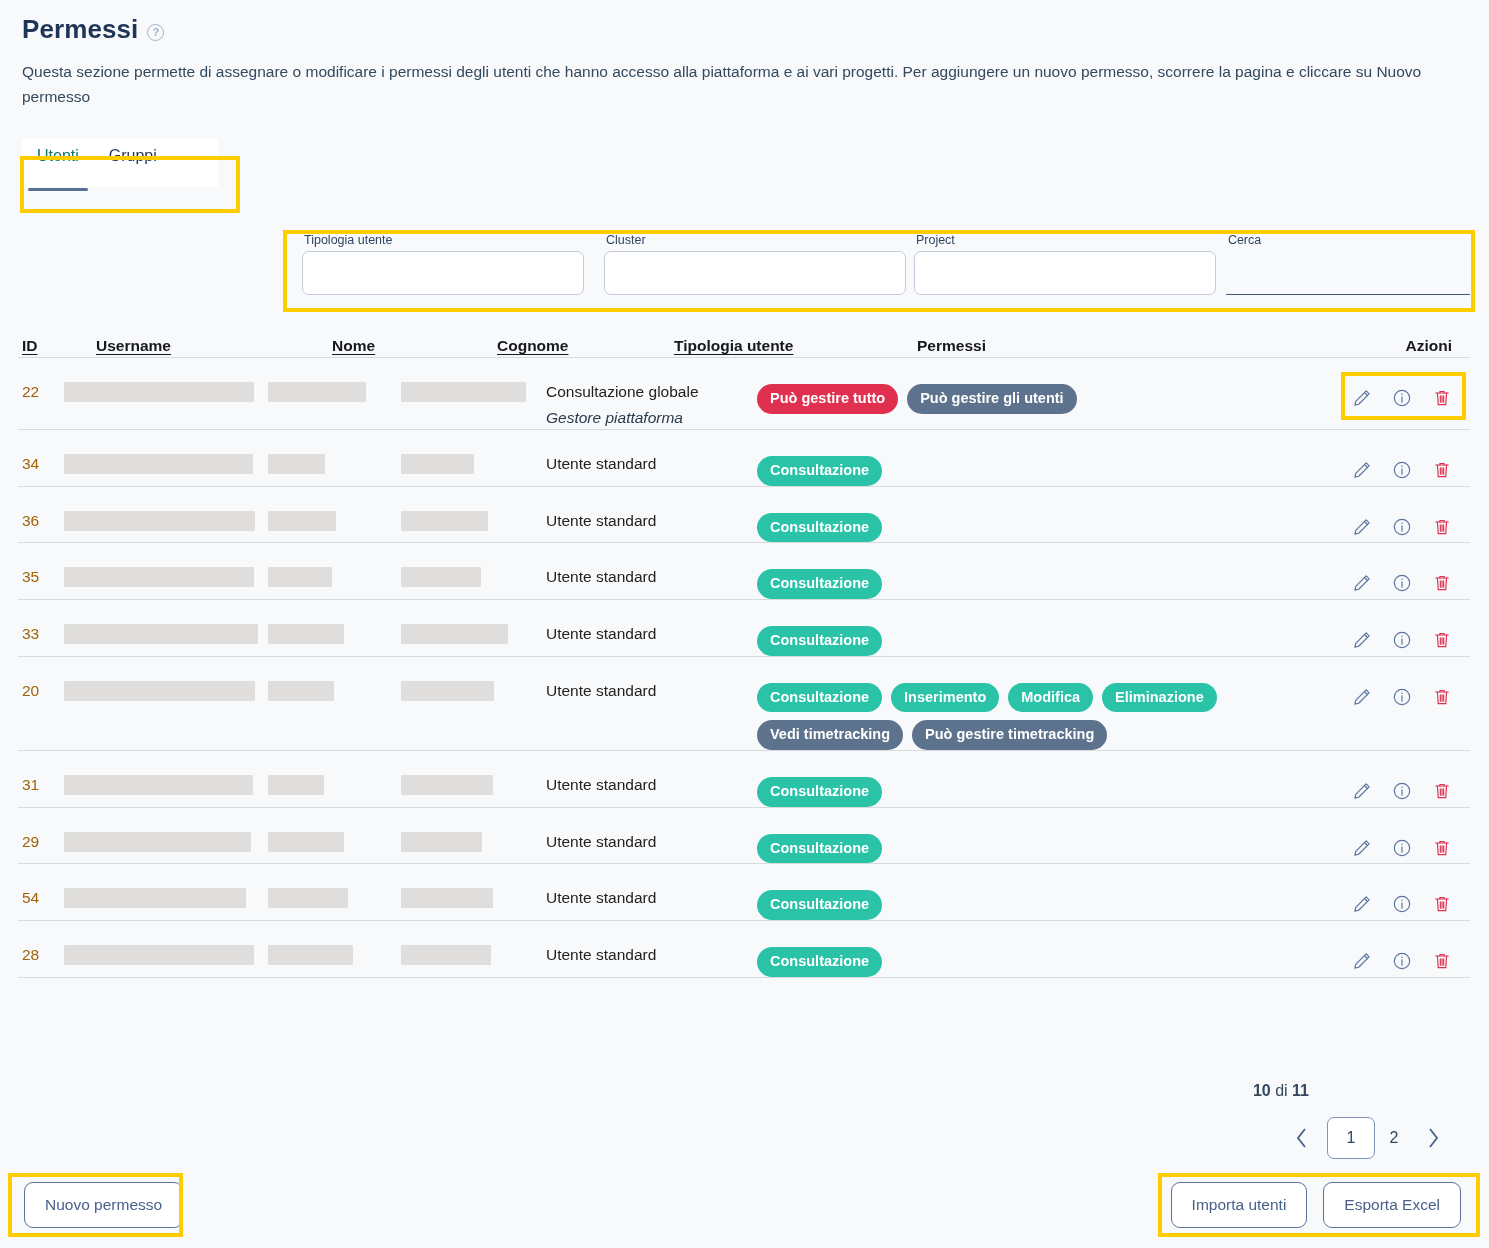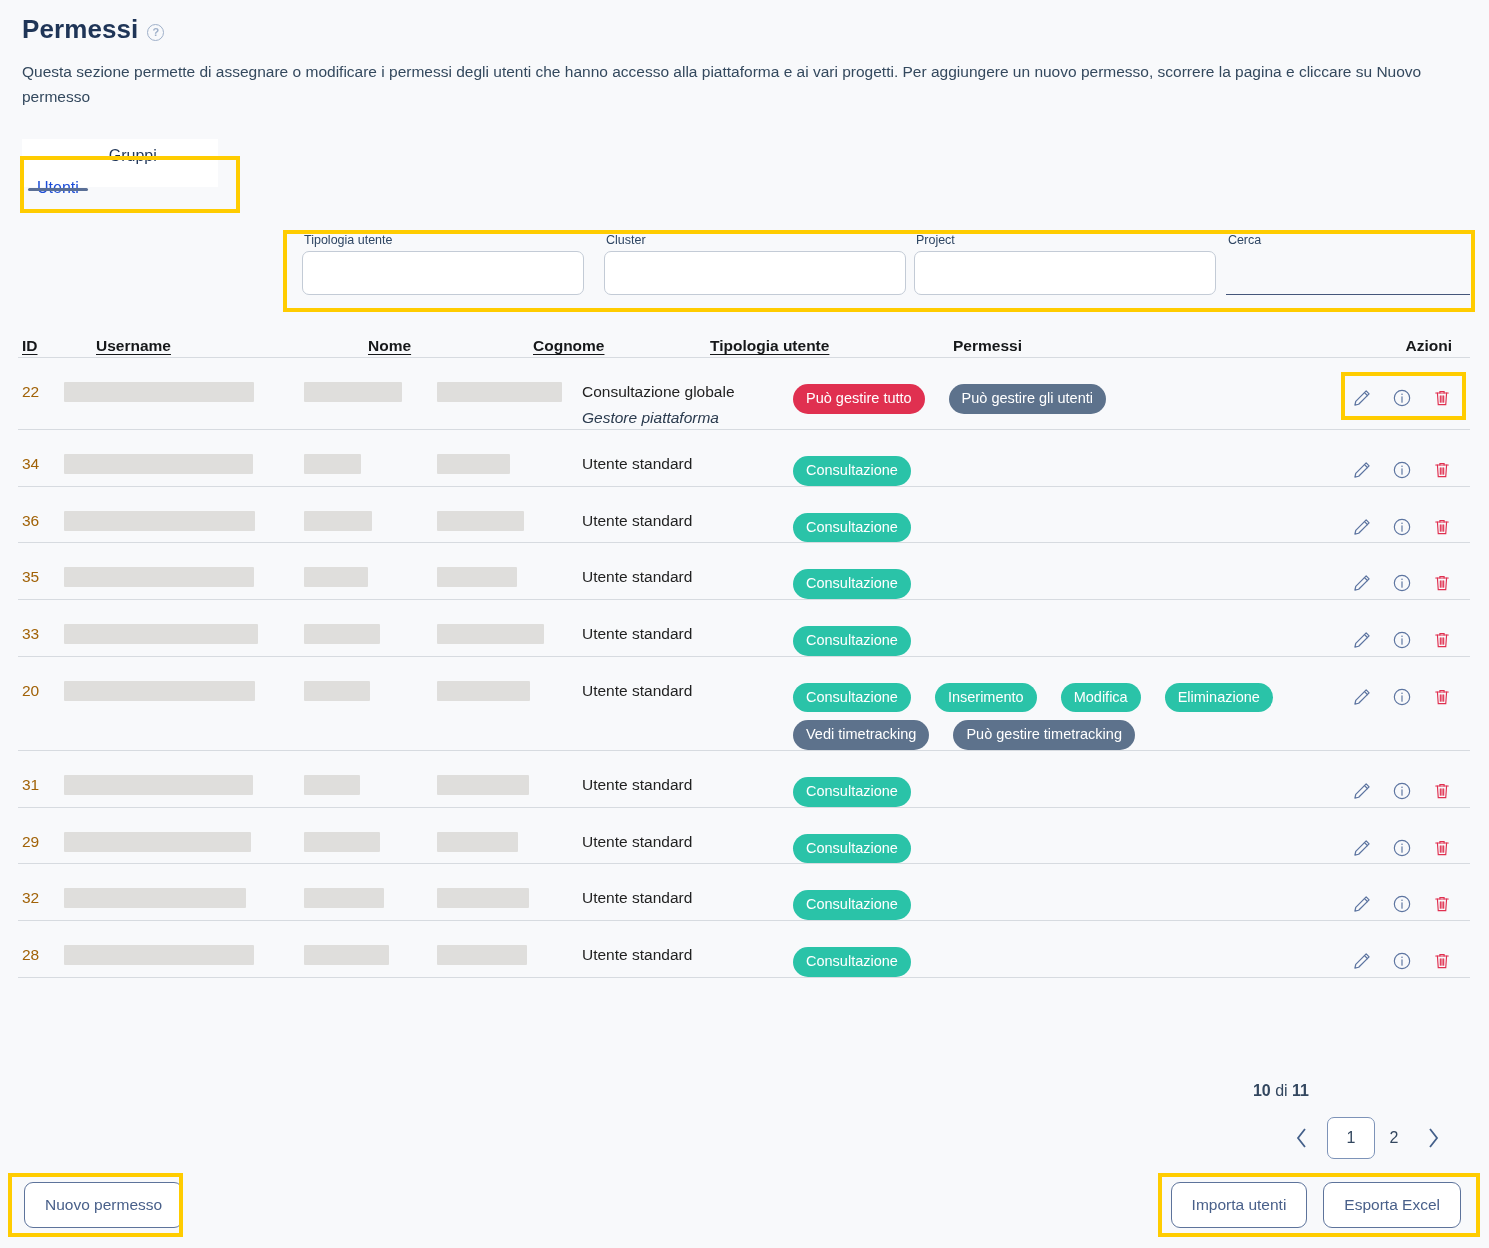--- a/index.html
+++ b/index.html
@@ -33,21 +33,21 @@
 
   
   .tabs-wrap { position:relative; margin:30px 0 0 22px; width:196px; }
   .tabs { display:flex; background:#fff; height:48px; align-items:stretch; }
   .tab {
     display:flex; align-items:flex-start; justify-content:center;
     padding: 8px 15px 0 15px; font-size:16px; cursor:pointer;
     position:relative; background:transparent; border:none;
     font-family:inherit;
   }
-  .tab.active { color:#1d4ed8;margin-top:32px; }
+  .tab.active { color:#0f766e; }
   .tab.active::after {
     content:""; position:absolute; left:6px; right:6px; bottom:-4px;
     height:3px; background:#5a6f96; border-radius:2px;
   }
   .tab.inactive { color:#1f3557; }
 
   
   .hl { position:absolute; border:4px solid #ffcc00; pointer-events:none; z-index:40; }
 
   
@@ -78,39 +78,39 @@
   .thead {
     display:flex; align-items:flex-end; height:33px;
     border-bottom:1px solid #d7dbe0; padding-bottom:2px;gap:32px;
   }
   .th {
     font-size:15.5px; font-weight:700; color:#16181a;
   }
   .th.sortable { text-decoration: underline; text-underline-offset:3px; }
   .c-id   { width:46px; padding-left:4px; }
   .c-user { width:204px; }
-  .c-nome { width:117px;margin-left:36px; }
+  .c-nome { width:117px; }
   .c-cogn { width:145px;margin-left:16px; }
   .c-tipo { width:211px; }
   .c-perm { flex:1; }
   .c-azio { width:136px; text-align:right; padding-right:18px; }
 
   .trow {
     display:flex; align-items:flex-start;
     border-bottom:1px solid #d7dbe0;
     padding-top:14px;
   }
   .trow .cell { font-size:15.5px; color:#222; line-height:1.35; }
   .cell.c-id { padding-top:10px; color:#a16207; }
   .cell.c-tipo { padding-top:10px; }
   .tipo-sub { font-style:italic; color:#2b3b4e; margin-top:5px; font-size:15.5px;}
 
   .redact { height:20px; background:#dfdedc; border-radius:1px; margin-top:10px; }
 
-  .badges { display:flex; flex-wrap:wrap; gap:8px 24px; padding-top:12px; }
+  .badges { display:flex; flex-wrap:wrap; gap:8px 9px; padding-top:12px;font-weight:bold; }
   .badge {
     border-radius:16px; color:#fff; font-size:14.5px;
     padding:6px 13px 7px 13px; line-height:1.15; white-space:nowrap;
   }
   .b-teal { background:#2ac3a8; }
   .b-red  { background:#e03050; }
   .b-slate{ background:#5d728c; }
 
   .actions {
     width:136px; display:flex; justify-content:flex-end; align-items:center;
@@ -502,21 +502,21 @@
             </svg></span>
           <span class="act"><svg width="20" height="20" viewBox="0 0 24 24" fill="none" stroke="#e03050" stroke-width="1.4" stroke-linecap="round">
               <path d="M4.5 6h15"></path>
               <path d="M9.5 6V4.2h5V6"></path>
               <path d="M6.5 6l1 14h9l1-14"></path>
               <path d="M10 9.5v7.5M12 9.5v7.5M14 9.5v7.5"></path>
             </svg></span>
         </div>
   </div>
       <div class="trow">
-    <div class="cell c-id">32</div>
+    <div class="cell c-id">54</div>
     <div class="cell c-user">
       <div class="redact" style="width:182px"></div>
     </div>
     <div class="cell c-nome">
       <div class="redact" style="width:80px"></div>
     </div>
     <div class="cell c-cogn">
       <div class="redact" style="width:92px"></div>
     </div>
     <div class="cell c-tipo">

